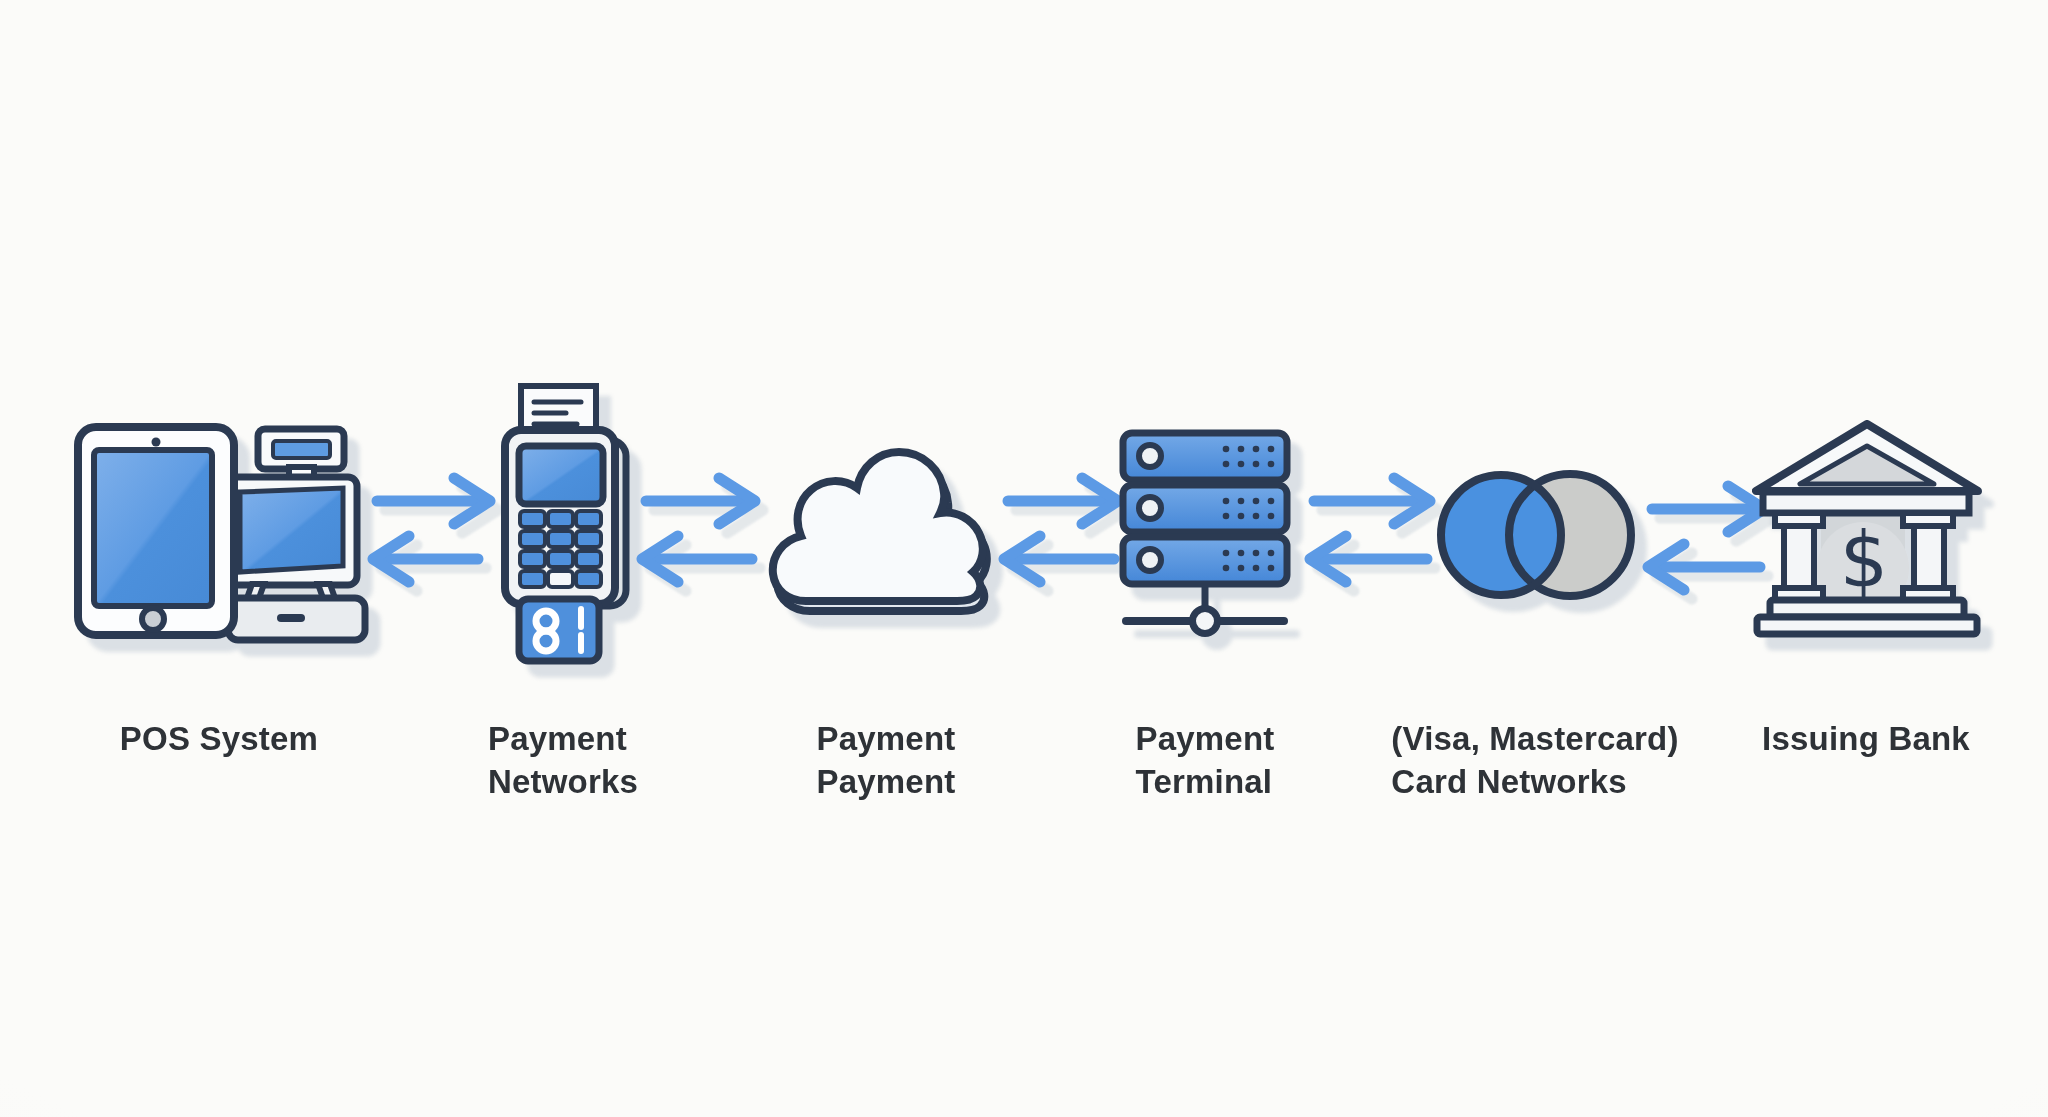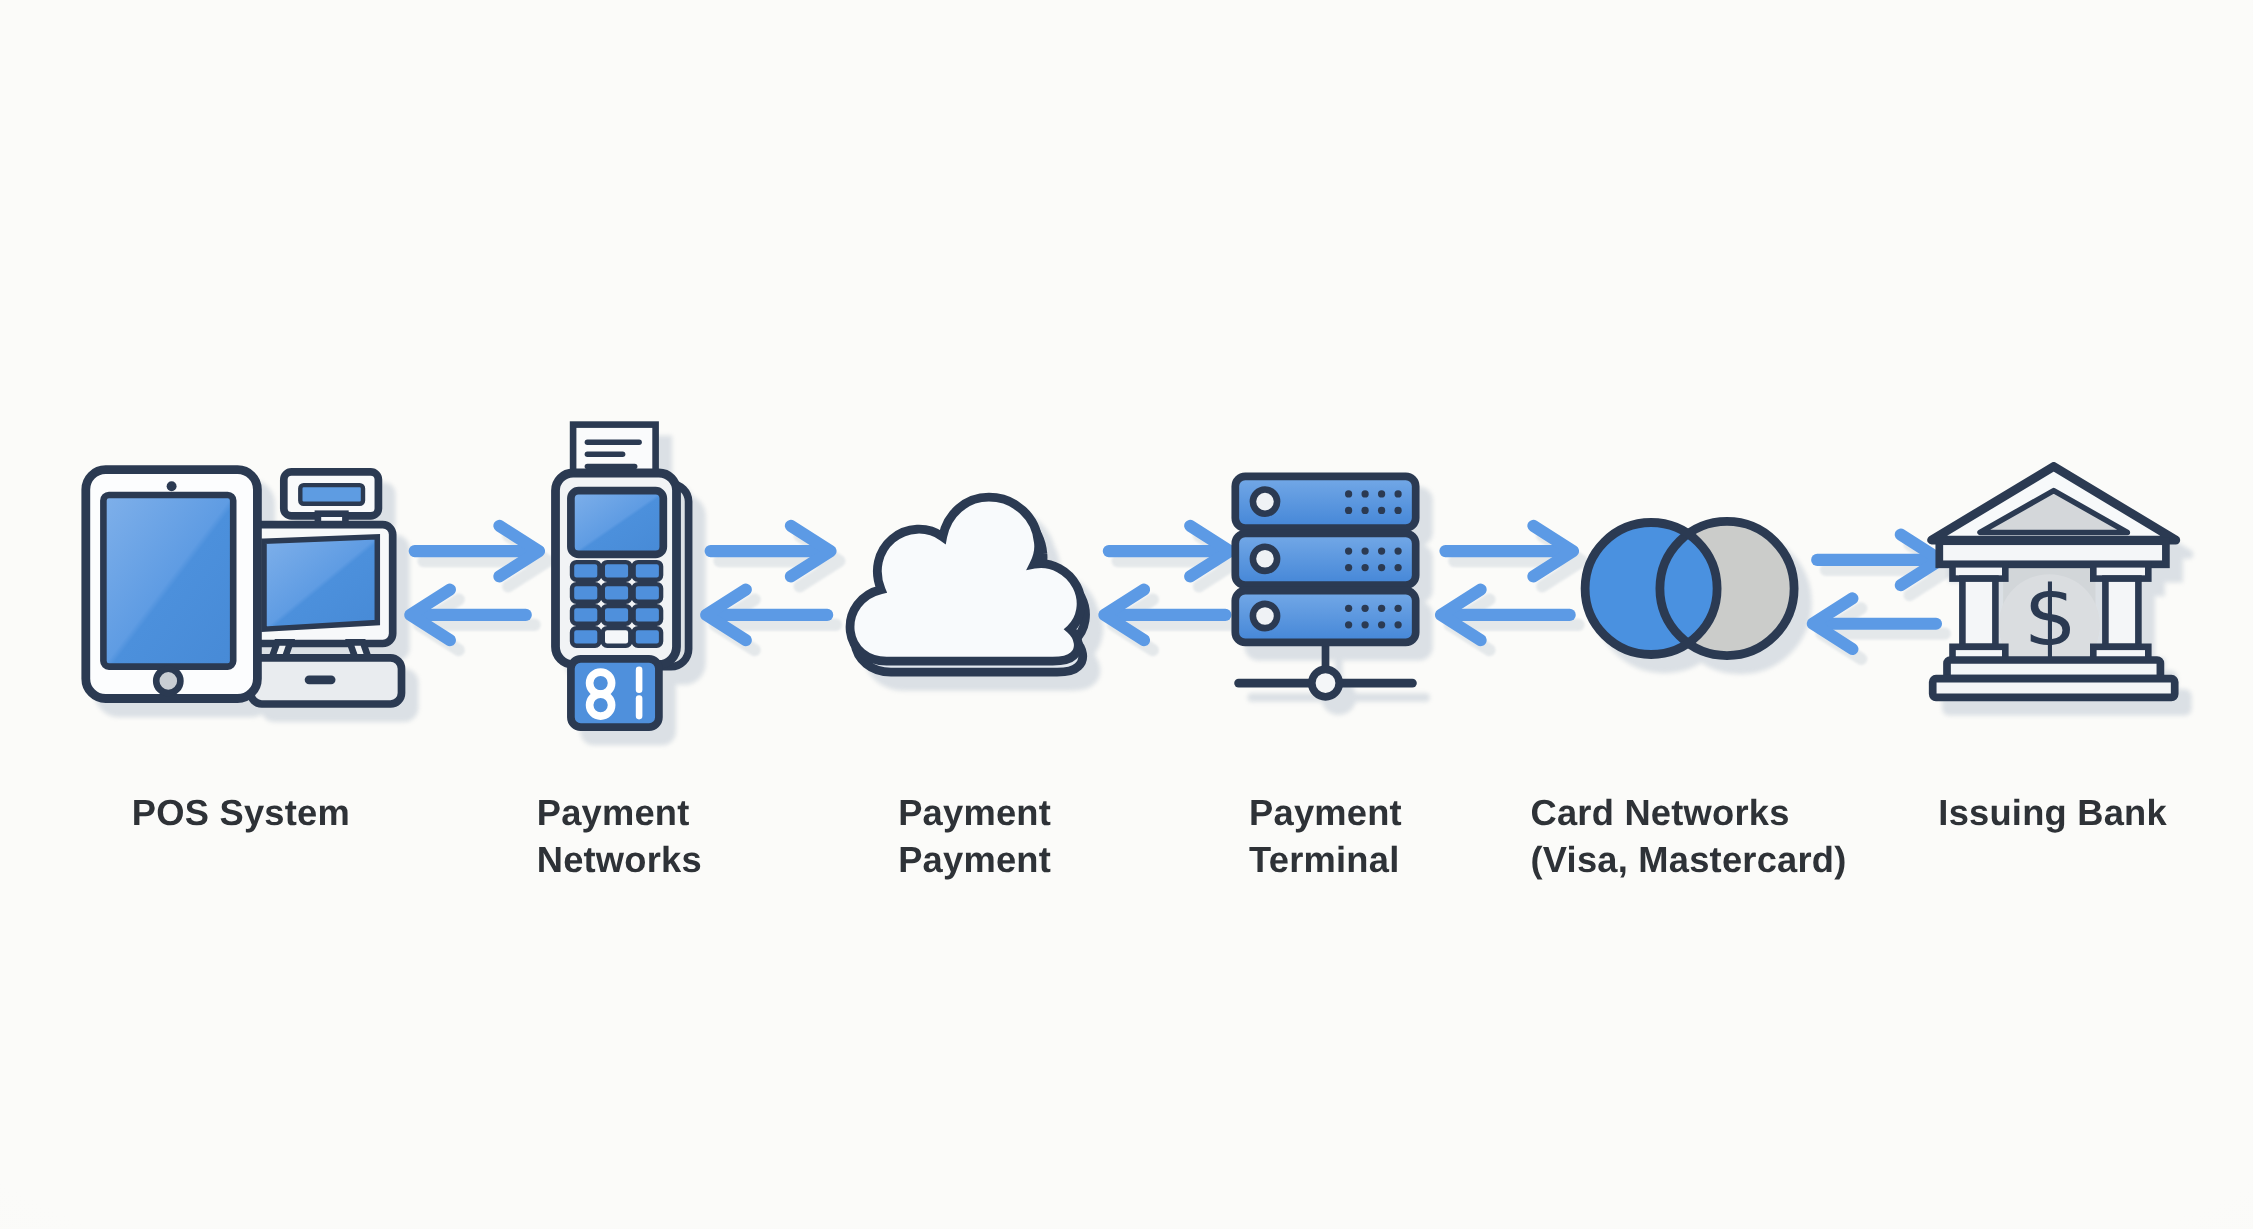--- a/index.html
+++ b/index.html
@@ -255,21 +255,21 @@
 </div>
 <div class="label" style="left:886px">
   <div>Payment</div>
   <div>Payment</div>
 </div>
 <div class="label" style="left:1205px">
   <div>Payment</div>
   <div>Terminal</div>
 </div>
 <div class="label" style="left:1535px">
+  <div>(Visa, Mastercard)</div>
   <div>Card Networks</div>
-  <div>(Visa, Mastercard)</div>
 </div>
 <div class="label" style="left:1866px">
   <div>Issuing Bank</div>
   <div></div>
 </div>
 
 </div>
 
 </body></html>

